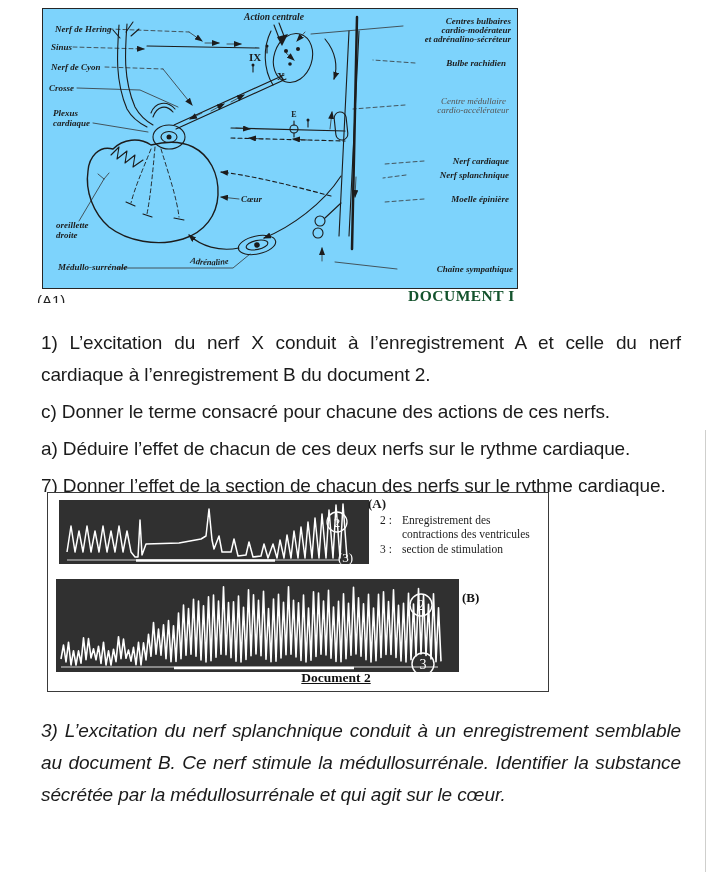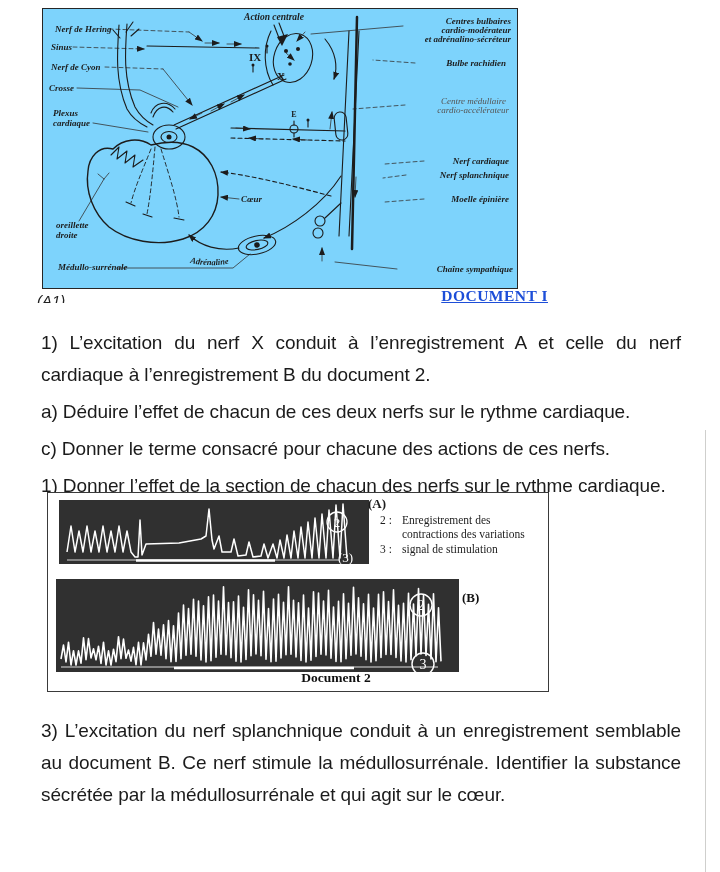--- a/index.html
+++ b/index.html
@@ -18,43 +18,43 @@
   .st .thick{stroke-width:2.5;}
   .st .hv{stroke-width:1.4;}
   text{fill:#1c1c1c;}
   .lt{font:italic 700 9px "Liberation Serif",serif;}
   .lt2{font:italic 400 9px "Liberation Serif",serif;fill:#555;}
   .lt3{font:italic 700 9.5px "Liberation Serif",serif;}
   .rom{font:700 11px "Liberation Serif",serif;}
   .sm{font:700 8px "Liberation Serif",serif;}
   .adr{font:italic 700 8.5px "Liberation Serif",serif;}
 
-  .corner-note{left:37px;top:292px;height:11px;overflow:hidden;font-size:15px;color:#222;font-style:italic;}
-  .doc1-caption{left:408px;top:287px;width:140px;text-align:right;
-       font:600 15.5px "Liberation Serif",serif;letter-spacing:.5px;text-decoration:underline;color:#1d4ed8;}
+  .corner-note{left:37px;top:292px;height:11px;overflow:hidden;font-size:15px;color:#222;}
+  .doc1-caption{left:408px;top:287px;width:140px;text-align:left;
+       font:600 15.5px "Liberation Serif",serif;letter-spacing:.5px;color:#14532d;}
 
   
   .qblock{left:36px;width:650px;}
   .qtop{top:322px;}
-  .qbottom{top:710px;}
+  .qbottom{top:710px;font-style:italic;}
   .qblock p{margin:5px;text-align:justify;font-size:19px;line-height:32px;letter-spacing:-.1px;}
 
   
   .doc2-box{left:47px;top:492px;width:500px;height:198px;border:1px solid #3a3a3a;background:#fff;
        font-family:"Liberation Serif",serif;}
   .panelA{left:11px;top:7px;}
   .panelB{left:8px;top:86px;}
   .legend{left:320px;top:3px;width:178px;color:#1d1d1d;}
   .legend .pl{font-weight:700;font-size:13px;}
   .legrow{display:flex;margin-left:12px;font-size:11.5px;line-height:13.5px;margin-top:2px;}
   .legrow .k{width:22px;flex:none;}
   .legrow .t{width:144px;}
   .b-label{left:414px;top:97px;font-weight:700;font-size:13px;color:#111;}
   .doc2-caption{left:228px;top:177px;width:120px;text-align:center;font-weight:700;font-size:13.5px;
-       color:#101010;}
+       text-decoration:underline;color:#101010;}
   .wm{font:400 13px "Liberation Serif",serif;fill:#fff;}
   .scan-line{left:705px;top:430px;width:1px;height:442px;background:#cfcfcd;}
 </style>
 </head>
 <body>
 
 <div class="abs doc1-box">
   <svg width="471" height="276" viewBox="0 0 471 276">
     <defs>
       <marker id="ah" markerUnits="userSpaceOnUse" markerWidth="8" markerHeight="6" refX="7" refY="3" orient="auto">
@@ -202,23 +202,23 @@
     <text class="lt" x="466" y="193" text-anchor="end">Moelle épinière</text>
     <text class="lt" x="470" y="263" text-anchor="end">Chaîne sympathique</text>
   </svg>
 </div>
 
 <div class="abs corner-note">(A1)</div>
 <div class="abs doc1-caption">DOCUMENT I</div>
 
 <div class="abs qblock qtop">
   <p>1) L’excitation du nerf X conduit à l’enregistrement A et celle du nerf cardiaque à l’enregistrement B du document 2.</p>
+  <p>c) Donner le terme consacré pour chacune des actions de ces nerfs.</p>
   <p>a) Déduire l’effet de chacun de ces deux nerfs sur le rythme cardiaque.</p>
-  <p>c) Donner le terme consacré pour chacune des actions de ces nerfs.</p>
-  <p>1) Donner l’effet de la section de chacun des nerfs sur le rythme cardiaque.</p>
+  <p>7) Donner l’effet de la section de chacun des nerfs sur le rythme cardiaque.</p>
 </div>
 
 <div class="abs doc2-box">
 
   <svg class="abs panelA" width="310" height="64" viewBox="0 0 310 64">
     <rect x="0" y="0" width="310" height="64" stroke="none" fill="#303030"></rect>
     <g fill="none" stroke-width="1.5" stroke-linejoin="round" stroke="#ffffff">
       <path d="M8,52 L12,26 L16,52 L20,31 L24,52 L28,26 L32,52 L36,31 L40,52 L44,26 L48,52 L52,31 L56,52 L60,26 L64,52 L68,31 L72,52 L76,57 L79,57 L81,20 L83,55 L87,44 L120,43 L142,39 L147,36 L150,9 L153,40 L155,49 L160,36 L163,52 L172,52 L175,39 L179,56 L187,55 L190,42 L194,57 L202,56 L205,44 L209,58 L214,44 L218,58 L221,40 L225,58 L228,35 L232,58 L235,31 L239,58 L242,27 L246,58 L249,22 L253,58 L256,18 L260,58 L263,14 L267,58 L270,10 L274,58 L277,5 L281,58 L284,4 L288,58"></path>
       <line x1="8" y1="60" x2="280" y2="60" stroke-width="1" opacity=".8"></line>
       <line x1="77" y1="60.5" x2="216" y2="60.5" stroke-width="2.4"></line>
@@ -227,26 +227,26 @@
     <text class="wm" x="278" y="26.5" text-anchor="middle">2</text>
     <text class="wm" x="279" y="62">(3)</text>
   </svg>
 
   <div class="abs legend">
     <div class="pl">(A)</div>
     <div class="legrow">
       <span class="k">2 :</span>
       <span class="t">
         <span>Enregistrement des</span><br>
-        <span>contractions des variations</span>
+        <span>contractions des ventricules</span>
       </span>
     </div>
     <div class="legrow">
       <span class="k">3 :</span>
-      <span class="t">signal de stimulation</span>
+      <span class="t">section de stimulation</span>
     </div>
   </div>
 
   <svg class="abs panelB" width="403" height="93" viewBox="0 0 403 93">
     <rect x="0" y="0" width="403" height="93" stroke="none" fill="#303030"></rect>
     <g fill="none" stroke-width="1.6" stroke-linejoin="round" stroke="#ffffff">
       <path d="M5,80 L7.5,66.0 L10.0,83.0 L12.5,63.2 L15.0,86.0 L17.5,71.7 L20.0,86.0 L22.5,71.8 L25.0,84.1 L27.5,58.8 L30.0,80.6 L32.5,59.5 L35.0,79.0 L37.5,69.7 L40.0,80.8 L42.5,67.2 L45.0,84.4 L47.5,63.2 L50.0,86.0 L52.5,71.8 L55.0,86.0 L57.5,70.2 L60.0,82.7 L62.5,57.7 L65.0,79.6 L67.5,60.0 L70.0,79.3 L72.5,71.1 L75.0,82.1 L77.5,68.3 L80.0,85.7 L82.5,63.3 L85.0,86.0 L87.5,63.9 L90.0,80.9 L92.5,55.4 L95.0,77.3 L97.5,43.5 L100.0,75.1 L102.5,50.0 L105.0,76.1 L107.5,45.9 L110.0,79.6 L112.5,41.6 L115.0,82.6 L117.5,46.9 L120.0,82.5 L122.5,34.1 L125.0,79.6 L127.5,26.1 L130.0,76.1 L132.5,29.5 L135.0,75.1 L137.5,20.3 L140.0,77.3 L142.5,22.1 L145.0,81.0 L147.5,26.9 L150.0,83.0 L152.5,17.9 L155.0,81.7 L157.5,16.1 L160.0,78.1 L162.5,22.0 L165.0,75.3 L167.5,7.7 L170.0,75.6 L172.5,23.6 L175.0,78.7 L177.5,22.7 L180.0,82.1 L182.5,17.0 L185.0,82.9 L187.5,28.4 L190.0,80.4 L192.5,10.8 L195.0,76.8 L197.5,15.8 L200.0,75.0 L202.5,21.4 L205.0,76.6 L207.5,12.3 L210.0,80.2 L212.5,29.6 L215.0,82.8 L217.5,20.1 L220.0,82.2 L222.5,15.3 L225.0,79.0 L227.5,23.2 L230.0,75.7 L232.5,7.8 L235.0,75.2 L237.5,21.3 L240.0,77.9 L242.5,23.8 L245.0,81.5 L247.5,16.1 L250.0,83.0 L252.5,29.0 L255.0,81.2 L257.5,12.9 L260.0,77.5 L262.5,14.1 L265.0,75.1 L267.5,22.0 L270.0,76.0 L272.5,11.3 L275.0,79.3 L277.5,28.1 L280.0,82.4 L282.5,22.2 L285.0,82.7 L287.5,14.7 L290.0,79.8 L292.5,24.2 L295.0,76.3 L297.5,8.4 L300.0,75.0 L302.5,18.9 L305.0,77.1 L307.5,24.7 L310.0,80.7 L312.5,15.3 L315.0,82.9 L317.5,29.1 L320.0,81.8 L322.5,15.2 L325.0,78.4 L327.5,12.8 L330.0,75.4 L332.5,22.5 L335.0,75.5 L337.5,10.7 L340.0,78.5 L342.5,26.3 L345.0,81.9 L347.5,24.2 L350.0,82.9 L352.5,14.4 L355.0,80.6 L357.5,25.0 L360.0,77.0 L362.5,9.5 L365.0,75.0 L367.5,16.5 L370.0,76.4 L372.5,25.3 L375.0,79.9 L377.5,14.7 L380.0,82.7 L382.5,28.8 L385.0,82.4"></path>
       <line x1="5" y1="88" x2="382" y2="88" stroke-width="1" opacity=".85"></line>
       <line x1="118" y1="89" x2="298" y2="89" stroke-width="2.5"></line>
       <circle cx="365" cy="26" r="11" stroke-width="1.4"></circle>

